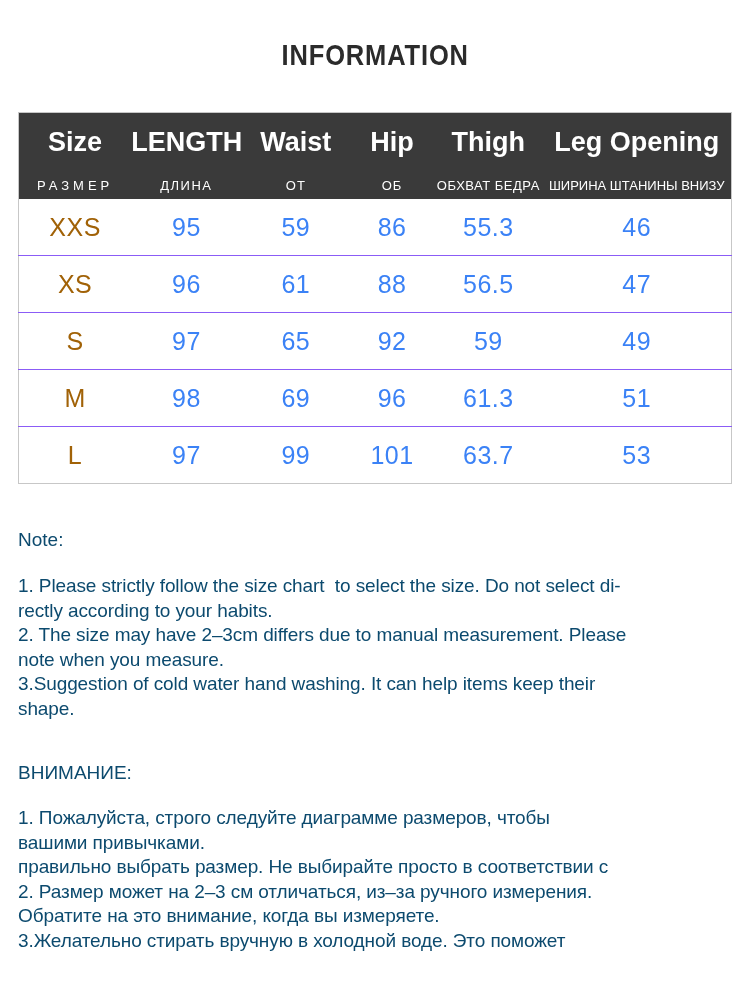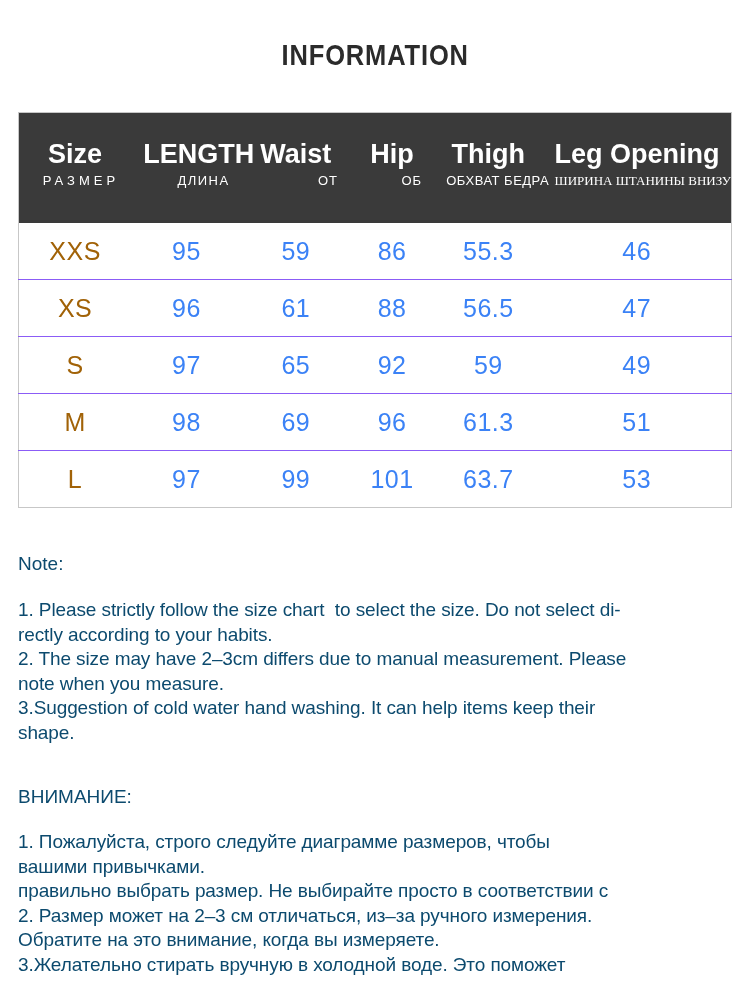--- a/index.html
+++ b/index.html
@@ -28,46 +28,46 @@
   table.size-table col.c1 { width: 15.8%; }
   table.size-table col.c2 { width: 15.5%; }
   table.size-table col.c3 { width: 15.2%; }
   table.size-table col.c4 { width: 11.8%; }
   table.size-table col.c5 { width: 15.2%; }
   table.size-table col.c6 { width: 26.5%; }
   table.size-table thead th {
     background: #3a3a3a;
     color: #ffffff;
     height: 86px;
-    padding: 12px;
+    padding: 0;
     vertical-align: top;
     font-weight: normal;
   }
   .th-en {
     font-size: 27px;
     font-weight: bold;
     margin-top: 14px;
     line-height: 30px;
     white-space: nowrap;
     text-align: center;
   }
   .th-ru {
     font-size: 13px;
-    margin-top: 4px;
+    margin-top: 21px;
     line-height: 16px;
     white-space: nowrap;
-    text-align: right;
+    text-align: center;
     font-weight: normal;
   }
   thead th:nth-child(1) .th-ru { letter-spacing: 4px; }
   thead th:nth-child(2) .th-ru { letter-spacing: 1.5px; }
   thead th:nth-child(3) .th-ru,
   thead th:nth-child(4) .th-ru { letter-spacing: 1px; }
   thead th:nth-child(5) .th-ru { letter-spacing: 0.5px; }
-  thead th:nth-child(6) .th-ru { letter-spacing: 0; font-family: Liberation Serif, serif; }
+  thead th:nth-child(6) .th-ru { letter-spacing: 0; }
   tbody td {
     height: 54px;
     text-align: center;
     vertical-align: middle;
     font-size: 25px;
     color: #3b82f6;
     letter-spacing: 0.5px;
   }
   tbody td.size-col { color: #a16207; }
   tbody tr + tr td { border-top: 1px solid #8b5cf6; }

